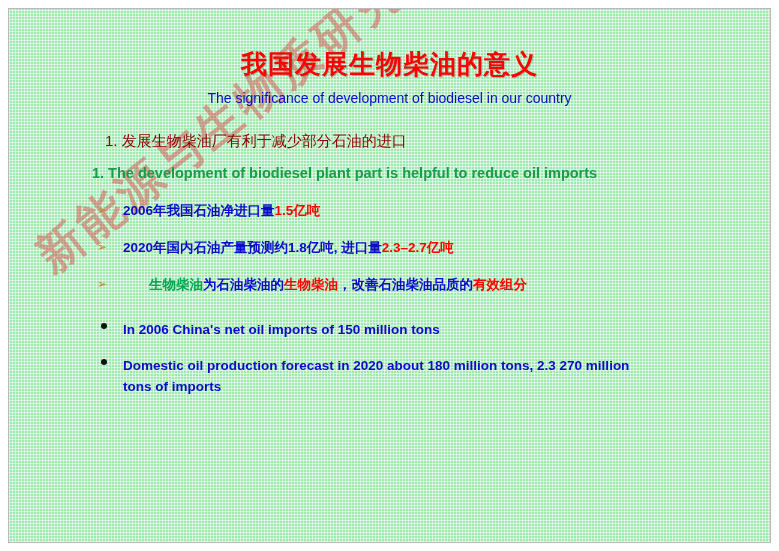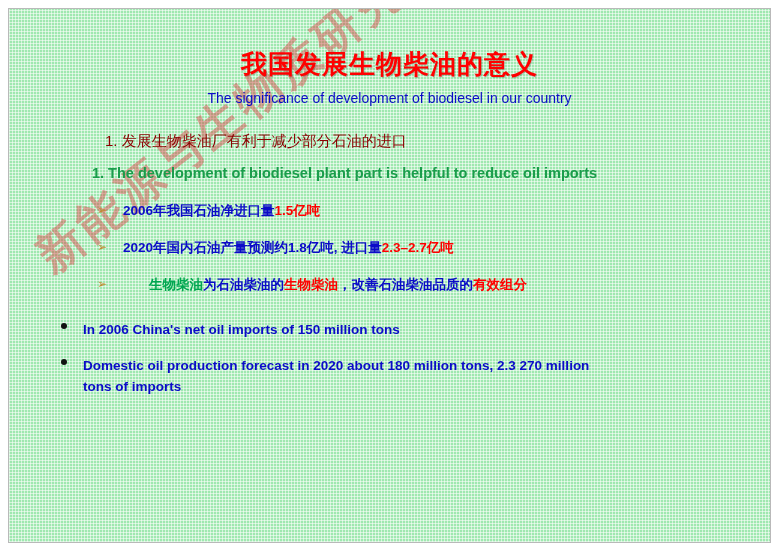--- a/index.html
+++ b/index.html
@@ -77,21 +77,21 @@
   .b-cn .arrow {
     position: absolute;
     left: -26px;
     top: 0px;
     color: #c08a30;
     font-size: 12px;
     font-weight: normal;
   }
   .bullets-en {
     margin-top: 26px;
-    margin-left: 56px;
+    margin-left: 96px;
   }
   .b-en {
     position: relative;
     font-size: 13.5px;
     font-weight: bold;
     color: #0b0bc8;
     margin-bottom: 16px;
     line-height: 1.55;
     max-width: 520px;
   }

